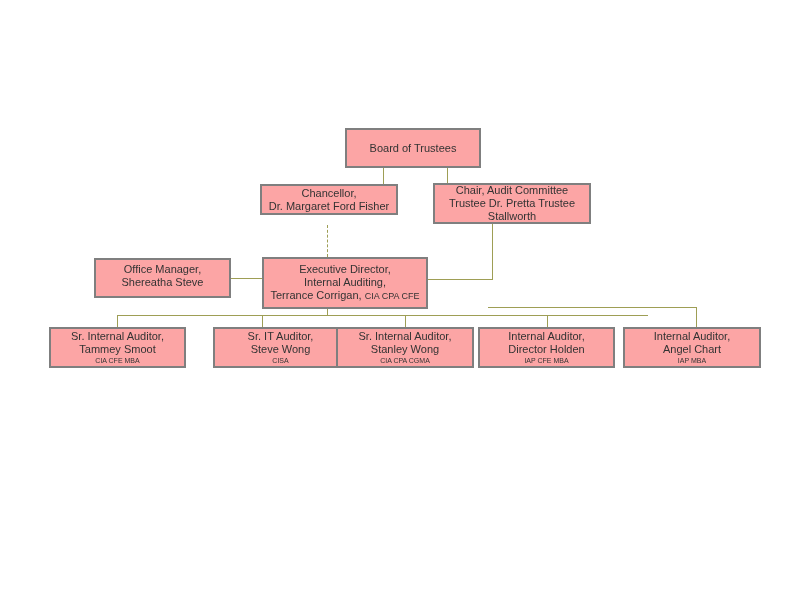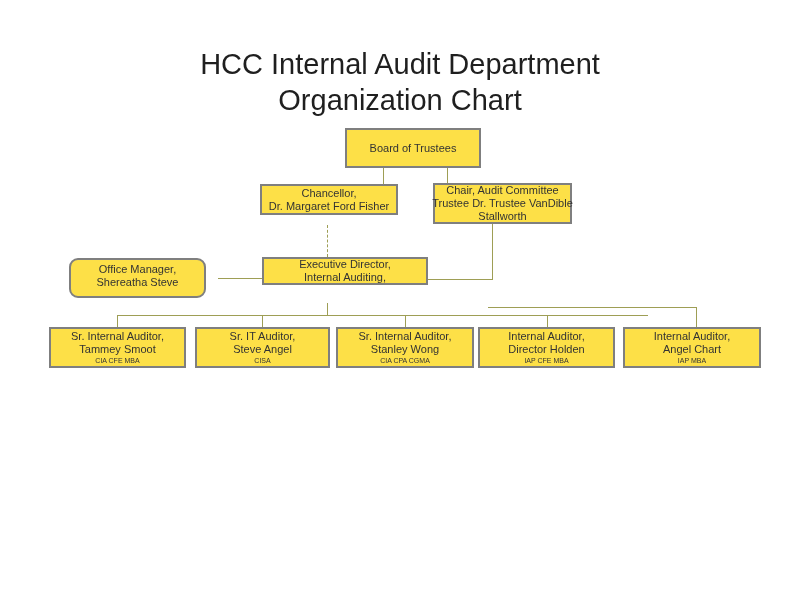--- a/index.html
+++ b/index.html
@@ -25,21 +25,21 @@
     width: 100%;
     text-align: center;
     color: var(--title);
     font-size: 29px;
     line-height: 36px;
     font-weight: 400;
   }
   .node {
     position: absolute;
     box-sizing: border-box;
-    background: #fde047;
+    background: #fca5a5;
     border: 2px solid var(--box-border);
     display: flex;
     flex-direction: column;
     justify-content: center;
     align-items: center;
     color: var(--text);
     font-size: 11px;
     line-height: 13px;
   }
   .node .nl { white-space: nowrap; }
@@ -52,24 +52,20 @@
     background: none;
     width: 0;
     border-left: 1px dashed var(--connector);
   }
 </style>
 </head>
 <body>
 
 <div id="slide">
 
-  <div class="chart-title">
-    <div>HCC Internal Audit Department</div>
-    <div>Organization Chart</div>
-  </div>
 
   <div class="conn" style="left:383px; top:168px; width:1px; height:16px;"></div>
   <div class="conn" style="left:447px; top:168px; width:1px; height:15px;"></div>
   <div class="conn dashed-v" style="left:327px; top:225px; height:32px;"></div>
   <div class="conn" style="left:492px; top:224px; width:1px; height:55px;"></div>
   <div class="conn" style="left:428px; top:279px; width:65px; height:1px;"></div>
   <div class="conn" style="left:218px; top:278px; width:44px; height:1px;"></div>
   <div class="conn" style="left:327px; top:303px; width:1px; height:13px;"></div>
   <div class="conn" style="left:117px; top:315px; width:531px; height:1px;"></div>
   <div class="conn" style="left:488px; top:307px; width:209px; height:1px;"></div>
@@ -81,45 +77,46 @@
 
   <div class="node" style="left:345px; top:128px; width:136px; height:40px;">
     <div class="nl">Board of Trustees</div>
   </div>
 
   <div class="node" style="left:260px; top:184px; width:138px; height:31px;">
     <div class="nl">Chancellor,</div>
     <div class="nl">Dr. Margaret Ford Fisher</div>
   </div>
 
-  <div class="node" style="left:433px; top:183px; width:139px; height:41px;">
+  <div class="node" style="left:433px; top:183px; width:158px; height:41px;">
     <div class="nl">Chair, Audit Committee</div>
-    <div class="nl">Trustee Dr. Trustee VanDible</div>
+    <div class="nl">Trustee Dr. Pretta Trustee</div>
     <div class="nl">Stallworth</div>
   </div>
 
-  <div class="node top-align" style="left:69px; top:258px; width:137px; height:40px;border-radius:9px;">
+  <div class="node top-align" style="left:94px; top:258px; width:137px; height:40px;">
     <div class="nl">Office Manager,</div>
     <div class="nl">Shereatha Steve</div>
   </div>
 
-  <div class="node" style="left:262px; top:257px; width:166px; height:28px;">
+  <div class="node" style="left:262px; top:257px; width:166px; height:52px;">
     <div class="nl">Executive Director,</div>
     <div class="nl">Internal Auditing,</div>
+    <div class="nl"><span>Terrance Corrigan,</span> <span class="cred-inline">CIA CPA CFE</span></div>
   </div>
 
   <div class="node" style="left:49px; top:327px; width:137px; height:41px;">
     <div class="nl">Sr. Internal Auditor,</div>
     <div class="nl name-line">Tammey Smoot</div>
     <div class="nl cred">CIA CFE MBA</div>
   </div>
 
-  <div class="node" style="left:195px; top:327px; width:135px; height:41px;">
+  <div class="node" style="left:213px; top:327px; width:135px; height:41px;">
     <div class="nl">Sr. IT Auditor,</div>
-    <div class="nl name-line">Steve Angel</div>
+    <div class="nl name-line">Steve Wong</div>
     <div class="nl cred">CISA</div>
   </div>
 
   <div class="node" style="left:336px; top:327px; width:138px; height:41px;">
     <div class="nl">Sr. Internal Auditor,</div>
     <div class="nl name-line">Stanley Wong</div>
     <div class="nl cred">CIA CPA CGMA</div>
   </div>
 
   <div class="node" style="left:478px; top:327px; width:137px; height:41px;">

